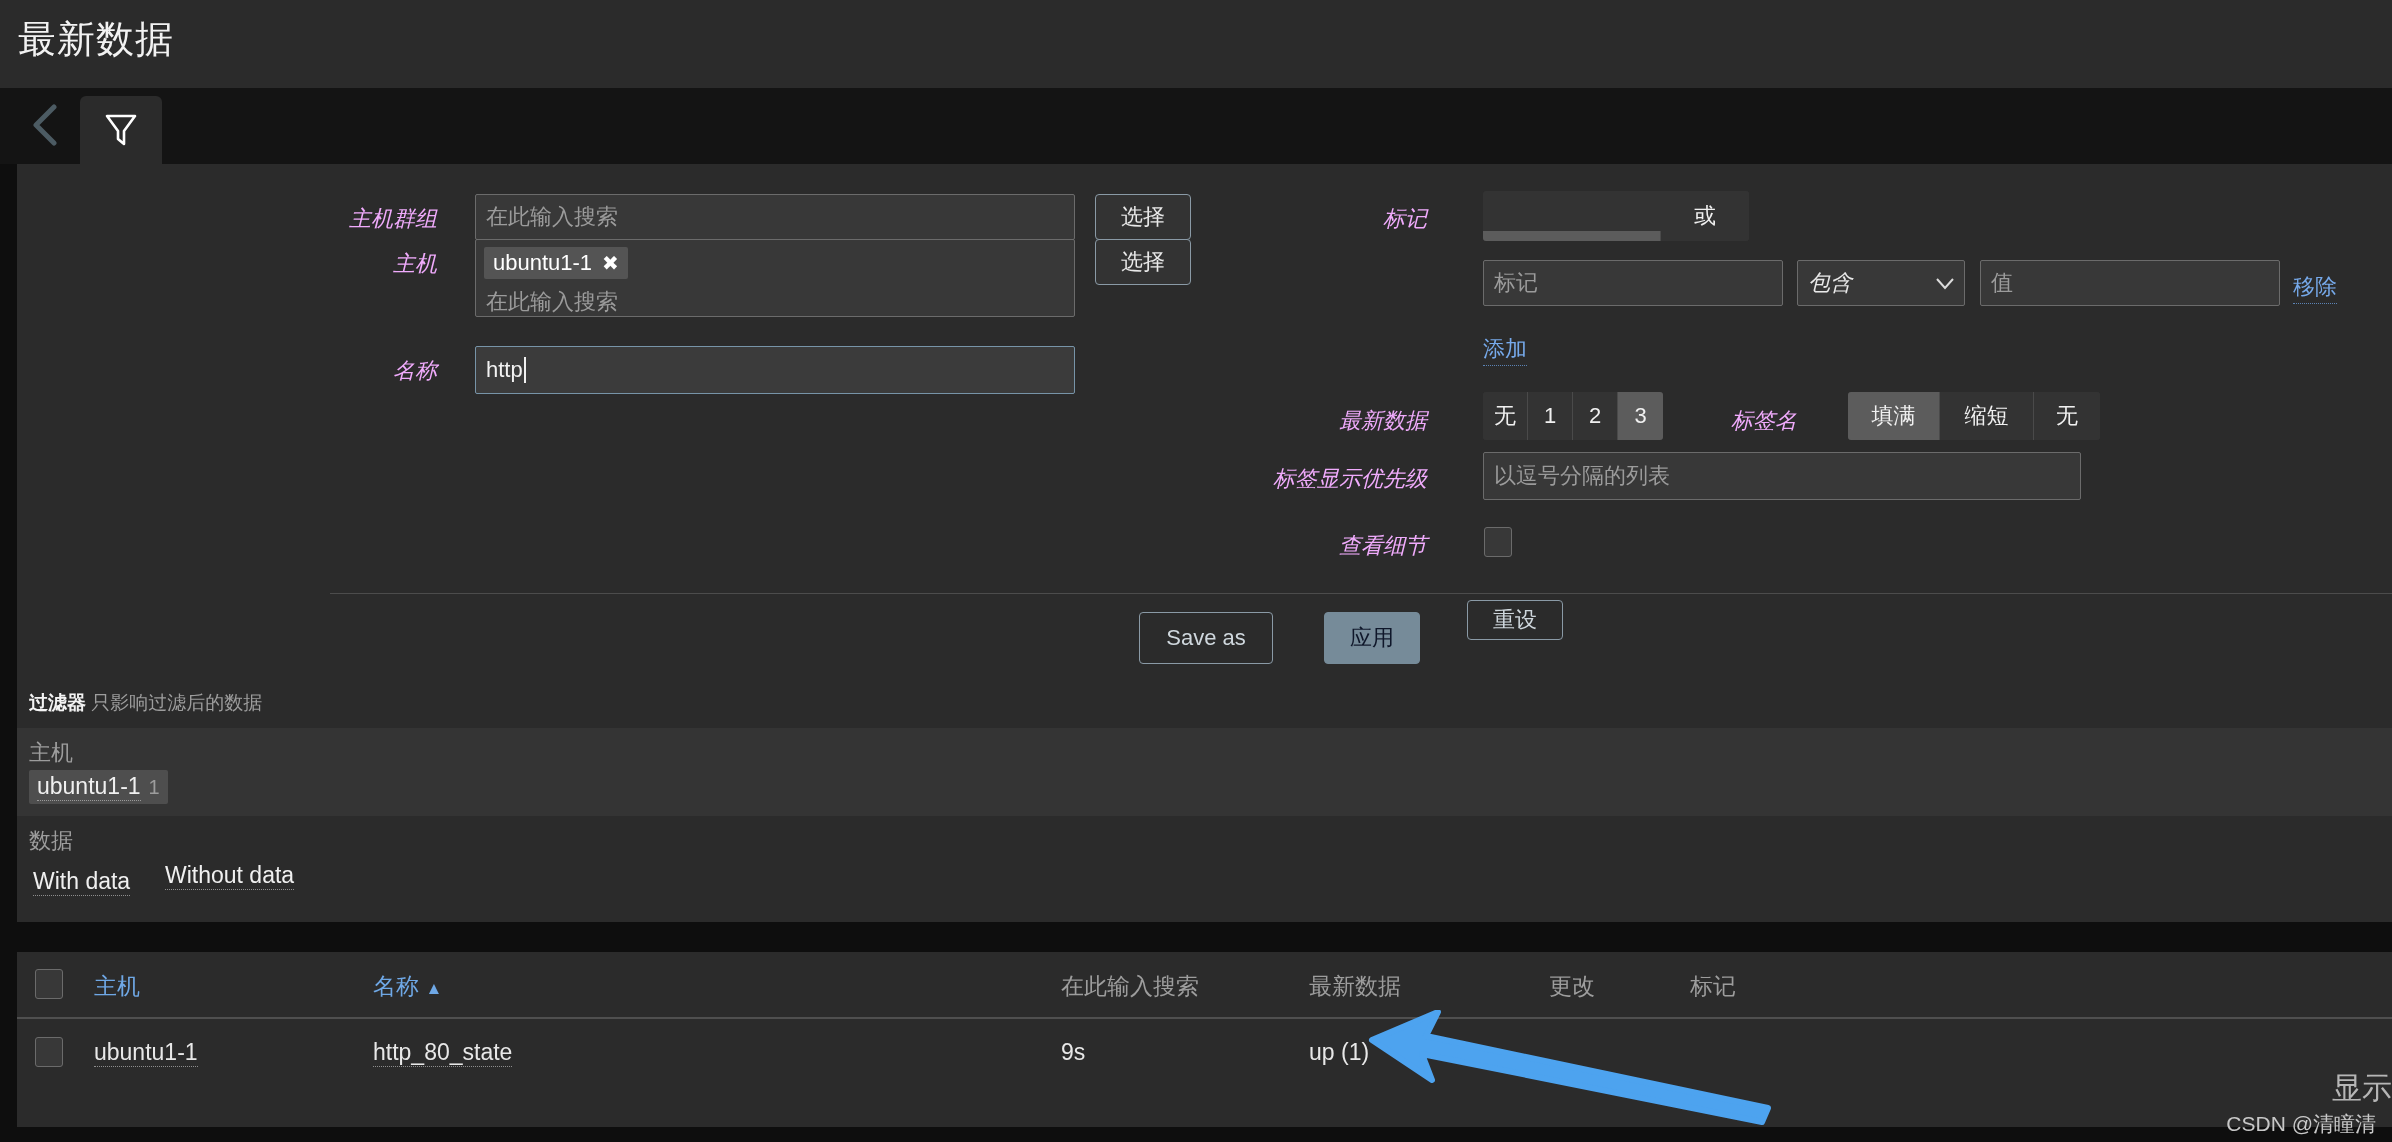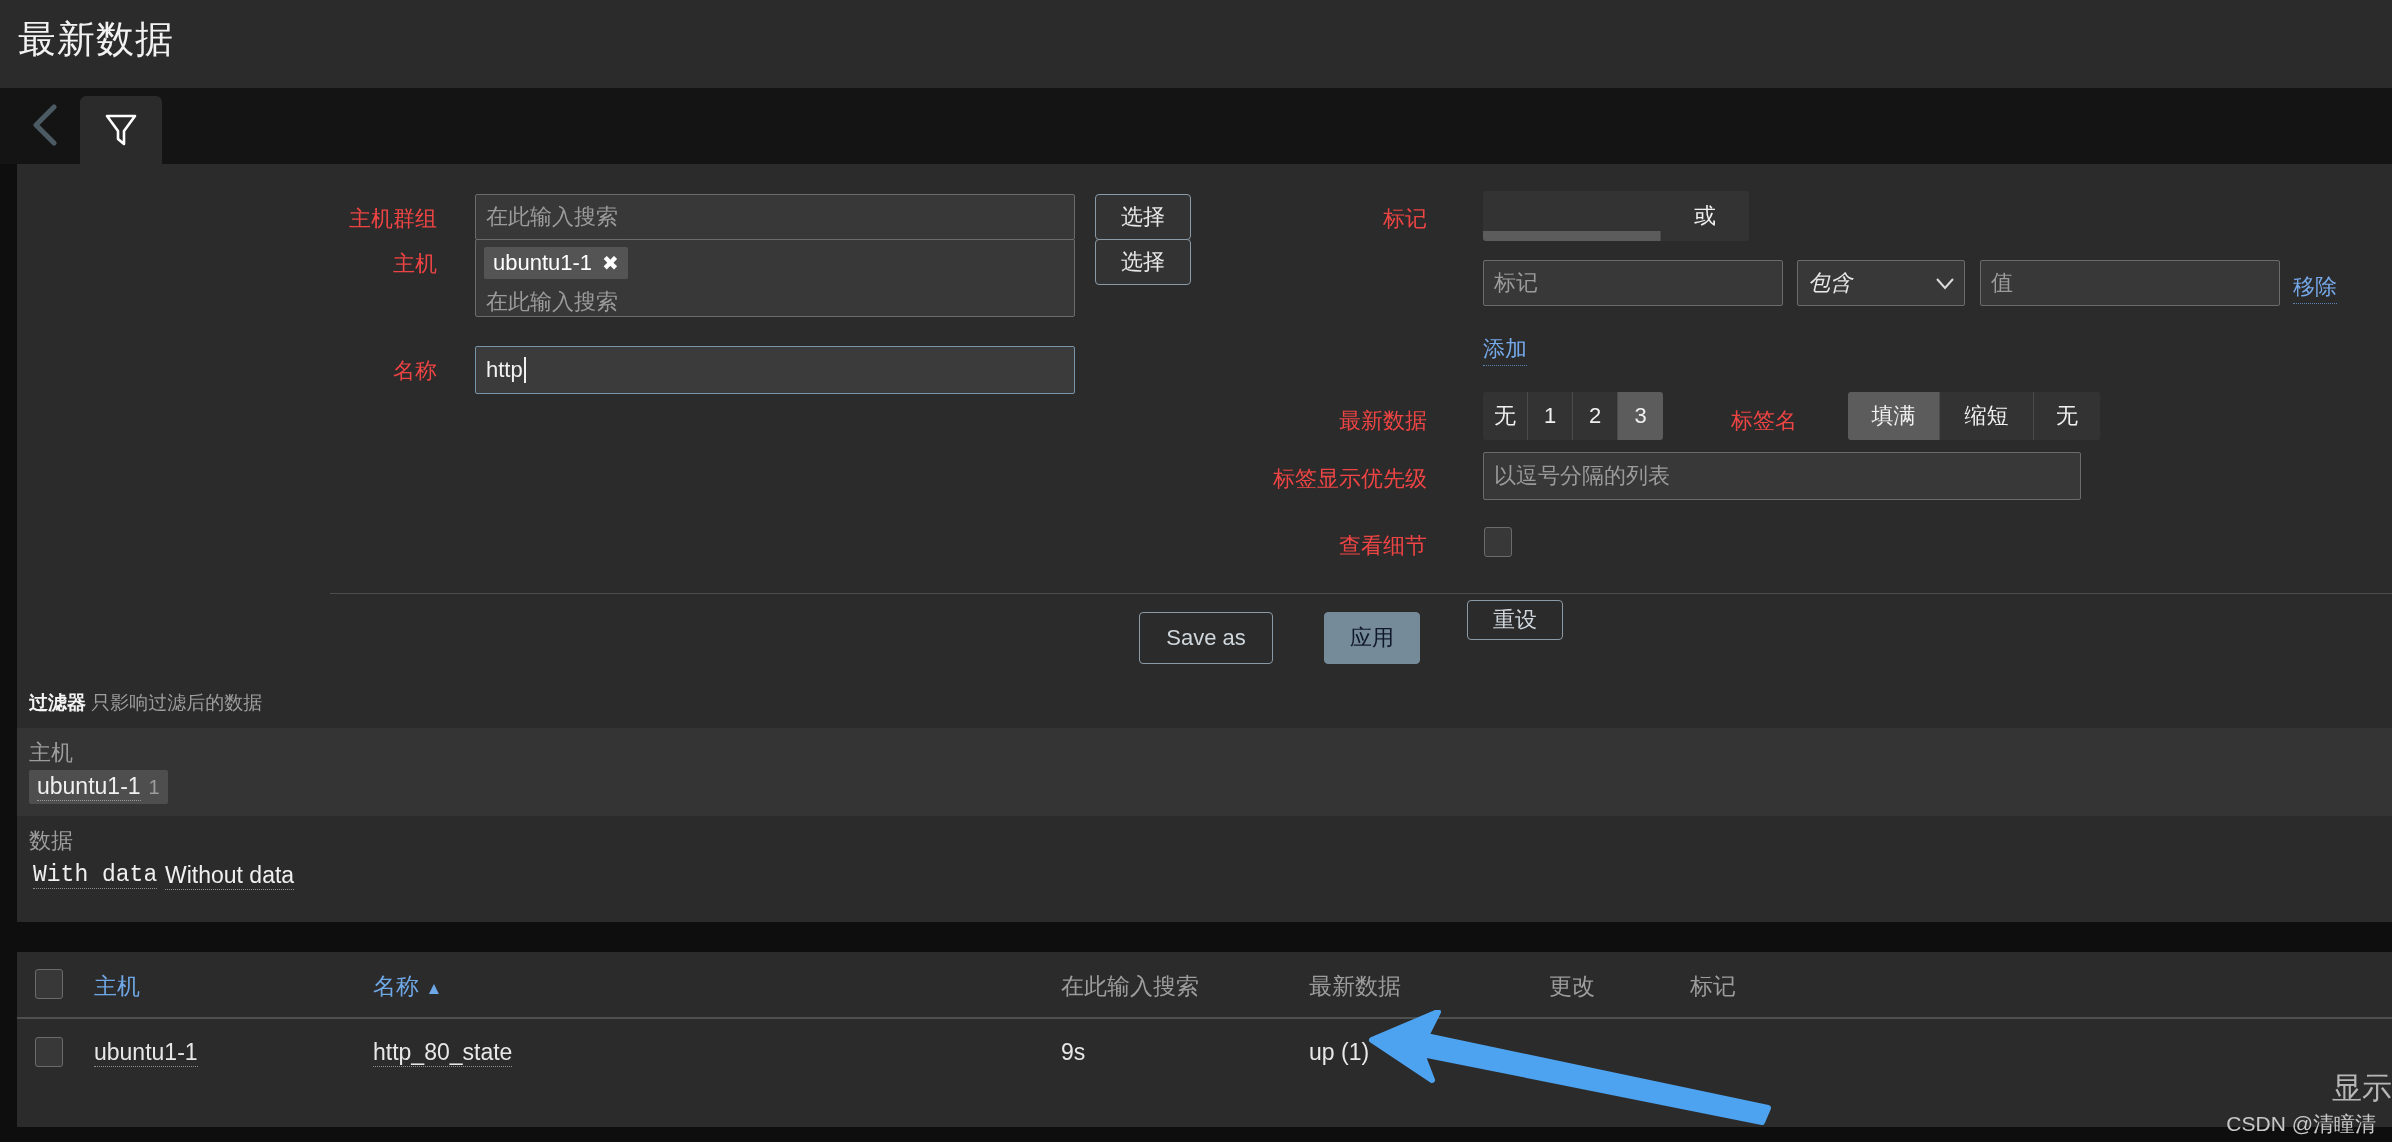--- a/index.html
+++ b/index.html
@@ -36,22 +36,22 @@
     cursor: pointer;
   }
 
   
   .form-panel {
     position: absolute; left: 17px; top: 164px; width: 2375px; height: 502px;
     background: #2b2b2b;
   }
 
   .fld-label {
-    position: absolute; color: #ef4444; font-size: 22px;
-    text-align: right; white-space: nowrap;
+    position: absolute; color: #f0abfc; font-size: 22px;
+    text-align: right; white-space: nowrap; font-style: italic;
   }
 
   .txtbox {
     position: absolute; box-sizing: border-box;
     background: #383838; border: 1px solid #6b6b6b;
     color: #f2f2f2; font-size: 22px;
     padding: 0 10px; border-radius: 2px;
     display: flex; align-items: center;
   }
   .txtbox .ph { color: #9b9b9b; }
@@ -286,21 +286,21 @@
   <div class="fs-row alt" style="top:62px; height:88px;">
     <div class="fs-rowlabel" style="top:10px;">主机</div>
     <div class="fs-chip" style="left:12px; top:42px;">
       <span class="nm">ubuntu1-1</span>
       <span class="ct">1</span>
     </div>
   </div>
 
   <div class="fs-row" style="top:150px; height:90px;">
     <div class="fs-rowlabel" style="top:10px;">数据</div>
-    <div class="fs-link" style="left:16px; top:46px;font-family:Liberation Mono, monospace;">With data</div>
+    <div class="fs-link" style="left:16px; top:52px;">With data</div>
     <div class="fs-link" style="left:148px; top:46px;">Without data</div>
   </div>
 </div>
 
 <div class="table-wrap">
   <div class="thead">
     <div class="cb-cell" style="top:17px;"></div>
     <div class="th sortable" style="left:77px;">主机</div>
     <div class="th sortable" style="left:356px;">
       <span>名称</span>

